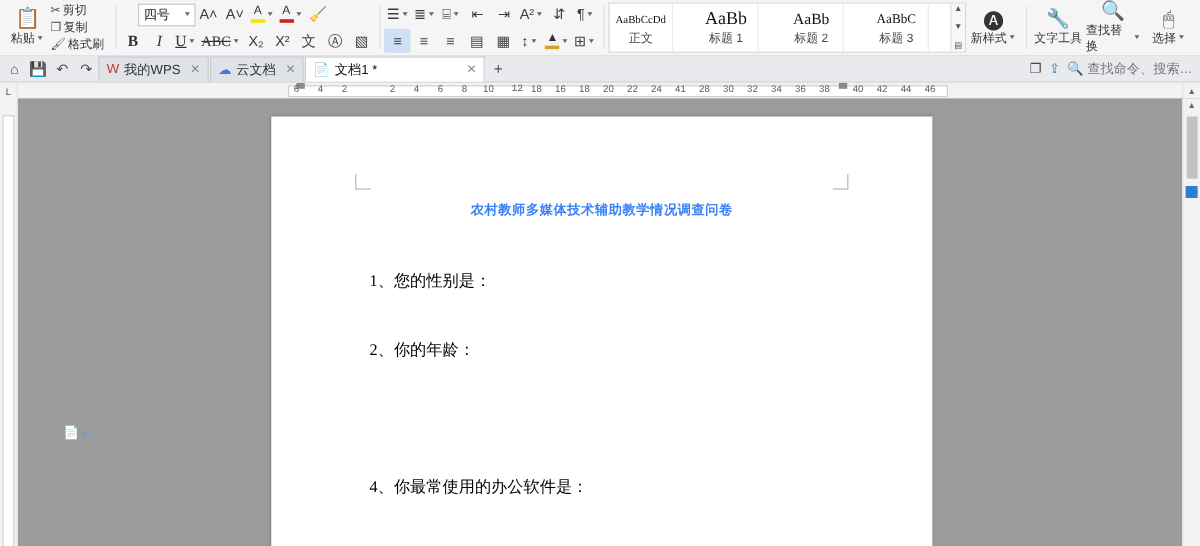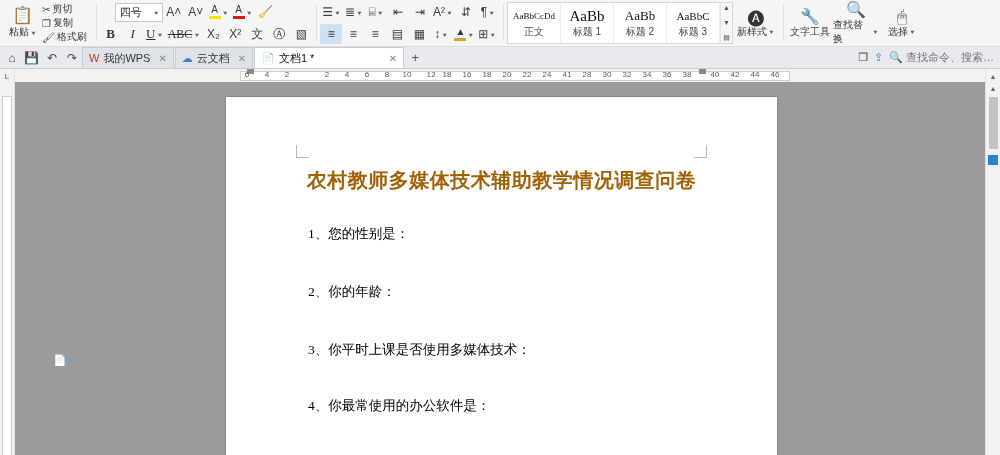--- a/index.html
+++ b/index.html
@@ -164,20 +164,21 @@
 
   
   .gallery {
     display: flex;
     align-items: stretch;
     height: 42px;
     margin: 2px 0;
     border: 1px solid #d8d8d8;
     background: #fff;
     box-sizing: border-box;
+    gap: 18px;
   }
   .style-item {
     width: 52px;
     display: flex;
     flex-direction: column;
     align-items: center;
     justify-content: center;
     border-right: 1px solid #ececec;
     font-size: 9px;
     color: #333;
@@ -392,23 +393,23 @@
   .m-tl { left: 70px; top: 48px; border-width: 0 0 1px 1px; }
   .m-tr { right: 70px; top: 48px; border-width: 0 1px 1px 0; }
 
   .doc-title {
     position: absolute;
     left: 0;
     right: 0;
     top: 70px;
     text-align: center;
     font-family: "Liberation Serif", serif;
-    font-size: 20px;
+    font-size: 11px;
     font-weight: bold;
-    color: #a16207;
+    color: #3b82f6;
     letter-spacing: 0.5px;
   }
   .q {
     position: absolute;
     left: 82px;
     font-family: "Liberation Serif", serif;
     font-size: 13.5px;
     color: #000;
     white-space: nowrap;
   }
@@ -763,21 +764,20 @@
 
     <div class="canvas">
       <div class="page">
         <div class="mark m-tl"></div>
         <div class="mark m-tr"></div>
 
         <div class="doc-title">农村教师多媒体技术辅助教学情况调查问卷</div>
 
         <div class="q q1">1、您的性别是：</div>
         <div class="q q2">2、你的年龄：</div>
-        <div class="q q3">3、你平时上课是否使用多媒体技术：</div>
         <div class="q q4">4、你最常使用的办公软件是：</div>
       </div>
 
       <div class="floatmark">
         <span>📄</span>
           <span style="font-size:9px;">▾</span>
       </div>
     </div>
 
     <div class="rail">

